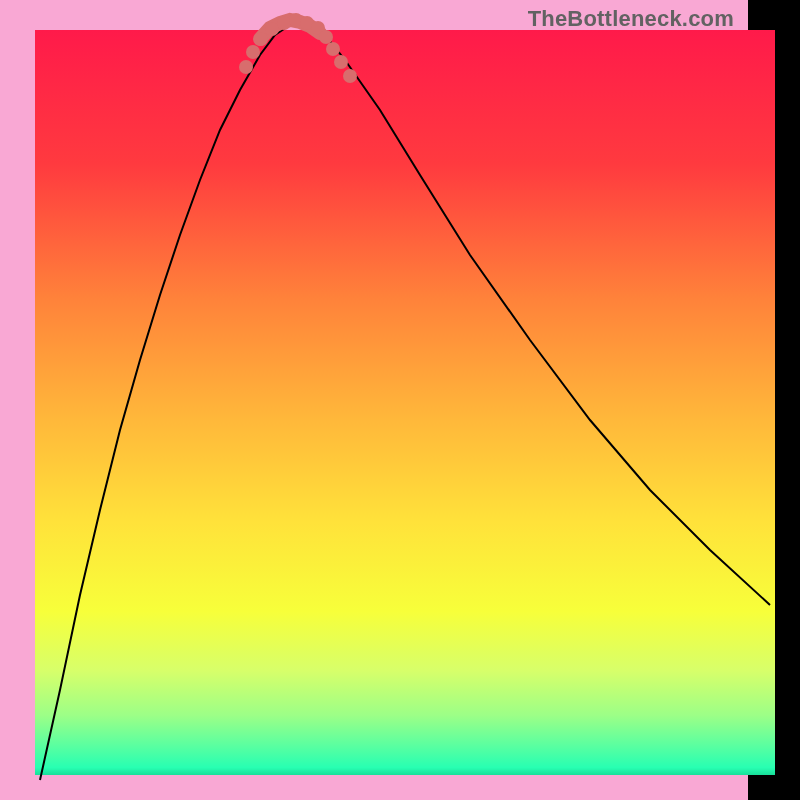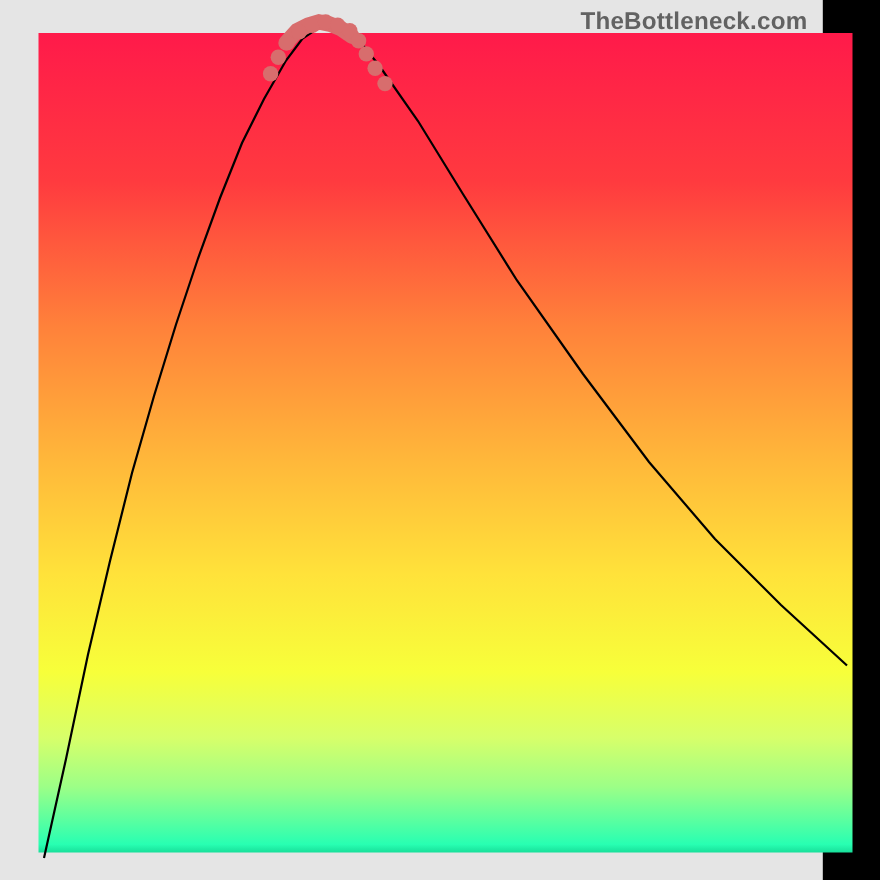--- a/index.html
+++ b/index.html
@@ -7,21 +7,21 @@
     padding: 0;
     width: 800px;
     height: 800px;
     background: #000;
     overflow: hidden;
   }
   .page {
     position: relative;
     width: 748px;
     height: 800px;
-    background: #e5e5e5;
+    background: #f9a8d4;
   }
   .watermark {
     position: absolute;
     top: 6px;
     right: 14px;
     font-family: Arial, Helvetica, sans-serif;
     font-size: 22px;
     font-weight: bold;
     color: #626262;
     letter-spacing: 0.2px;

